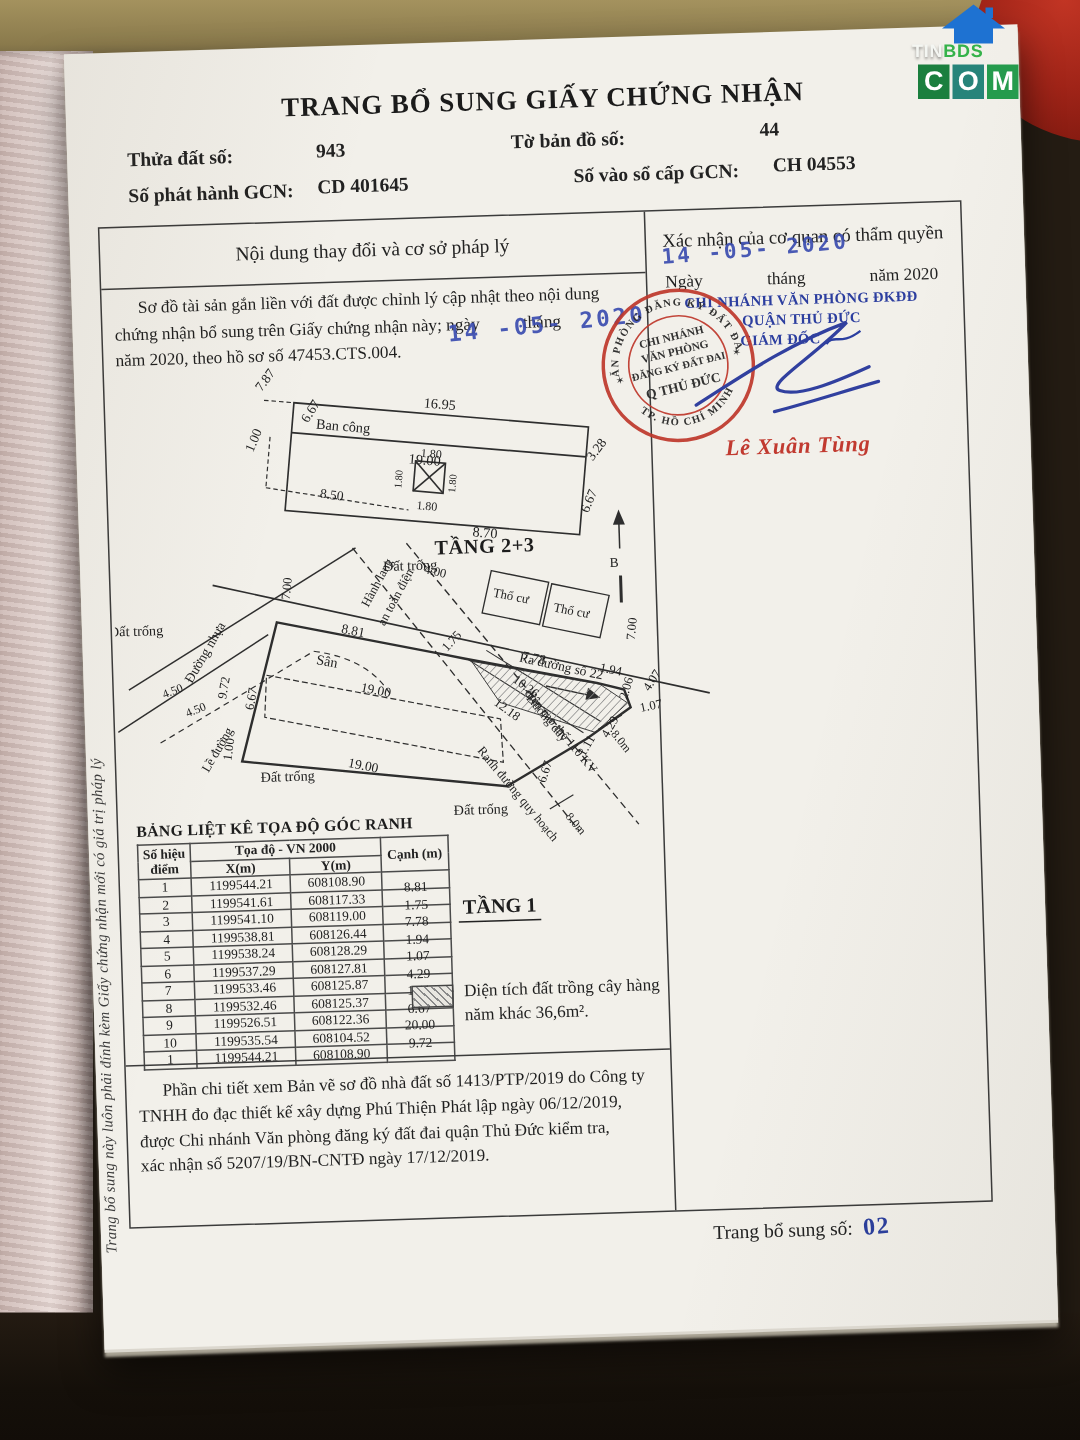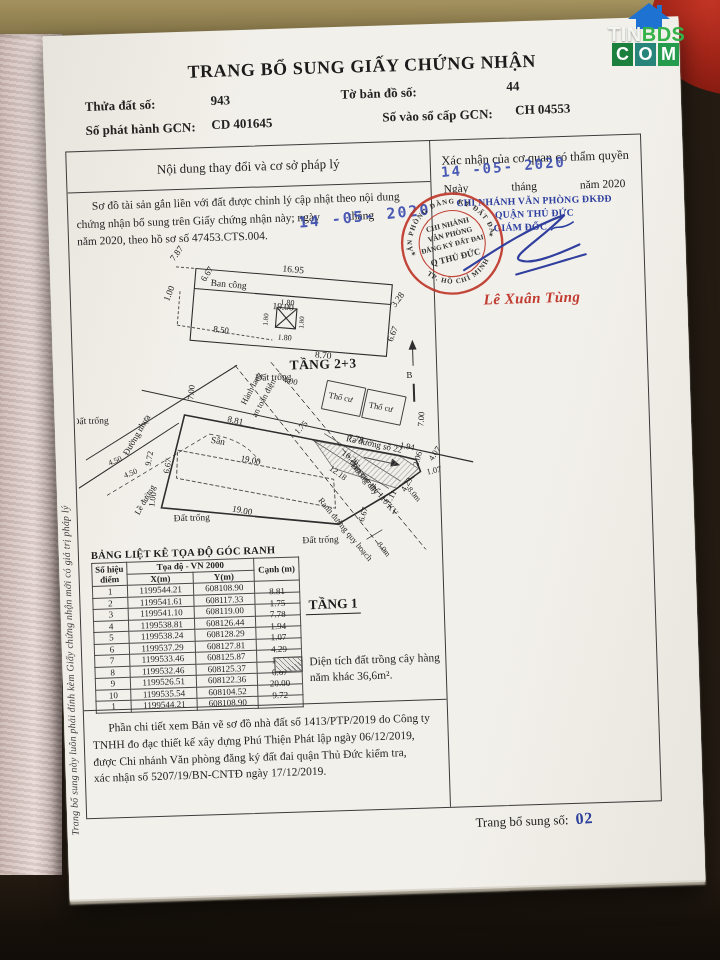--- a/index.html
+++ b/index.html
@@ -71,21 +71,21 @@
   .bottom-para .pline{line-height:16.8px;}
   .footer{position:absolute;left:408px;top:790px;font-size:13px;color:#222;white-space:nowrap;}
   .hand{font-size:16px;font-weight:bold;color:#2b3f9e;margin-left:7px;display:inline-block;transform:rotate(-3deg);letter-spacing:1px;}
   .sidenote{position:absolute;left:2px;top:800px;width:430px;transform:rotate(-90deg);
     transform-origin:0 0;font-style:italic;font-size:10px;color:#3c3c3c;letter-spacing:.2px;white-space:nowrap;}
   svg text{font-family:"Liberation Serif", serif;fill:#222;}
   .plan-svg{position:absolute;pointer-events:none;}
   .logo{position:absolute;left:596px;top:2px;width:104px;z-index:5;
     font-family:"Liberation Sans", sans-serif;text-align:center;}
   .logo-house{display:block;margin:0 auto -4px 30px;}
-  .logo-line1{font-weight:bold;font-size:20px;line-height:16px;letter-spacing:.5px;text-align:left;padding-left:12px;}
+  .logo-line1{font-weight:bold;font-size:12px;line-height:16px;letter-spacing:.5px;text-align:left;padding-left:12px;}
   .logo-tin{color:#f4f6f2;text-shadow:0 1px 2px rgba(0,0,0,.4);}
   .logo-bds{color:#35b24a;}
   .logo-line2{display:flex;gap:2px;justify-content:flex-start;padding-left:16px;margin-top:1px;}
   .logo-tile{width:21px;height:23px;display:flex;align-items:center;justify-content:center;
     color:#fff;font-weight:bold;font-size:18px;}
   .t1{background:#1b7f3e;}.t2{background:#27847a;}.t3{background:#259b4d;}
 </style>
 </head>
 <body>
 

